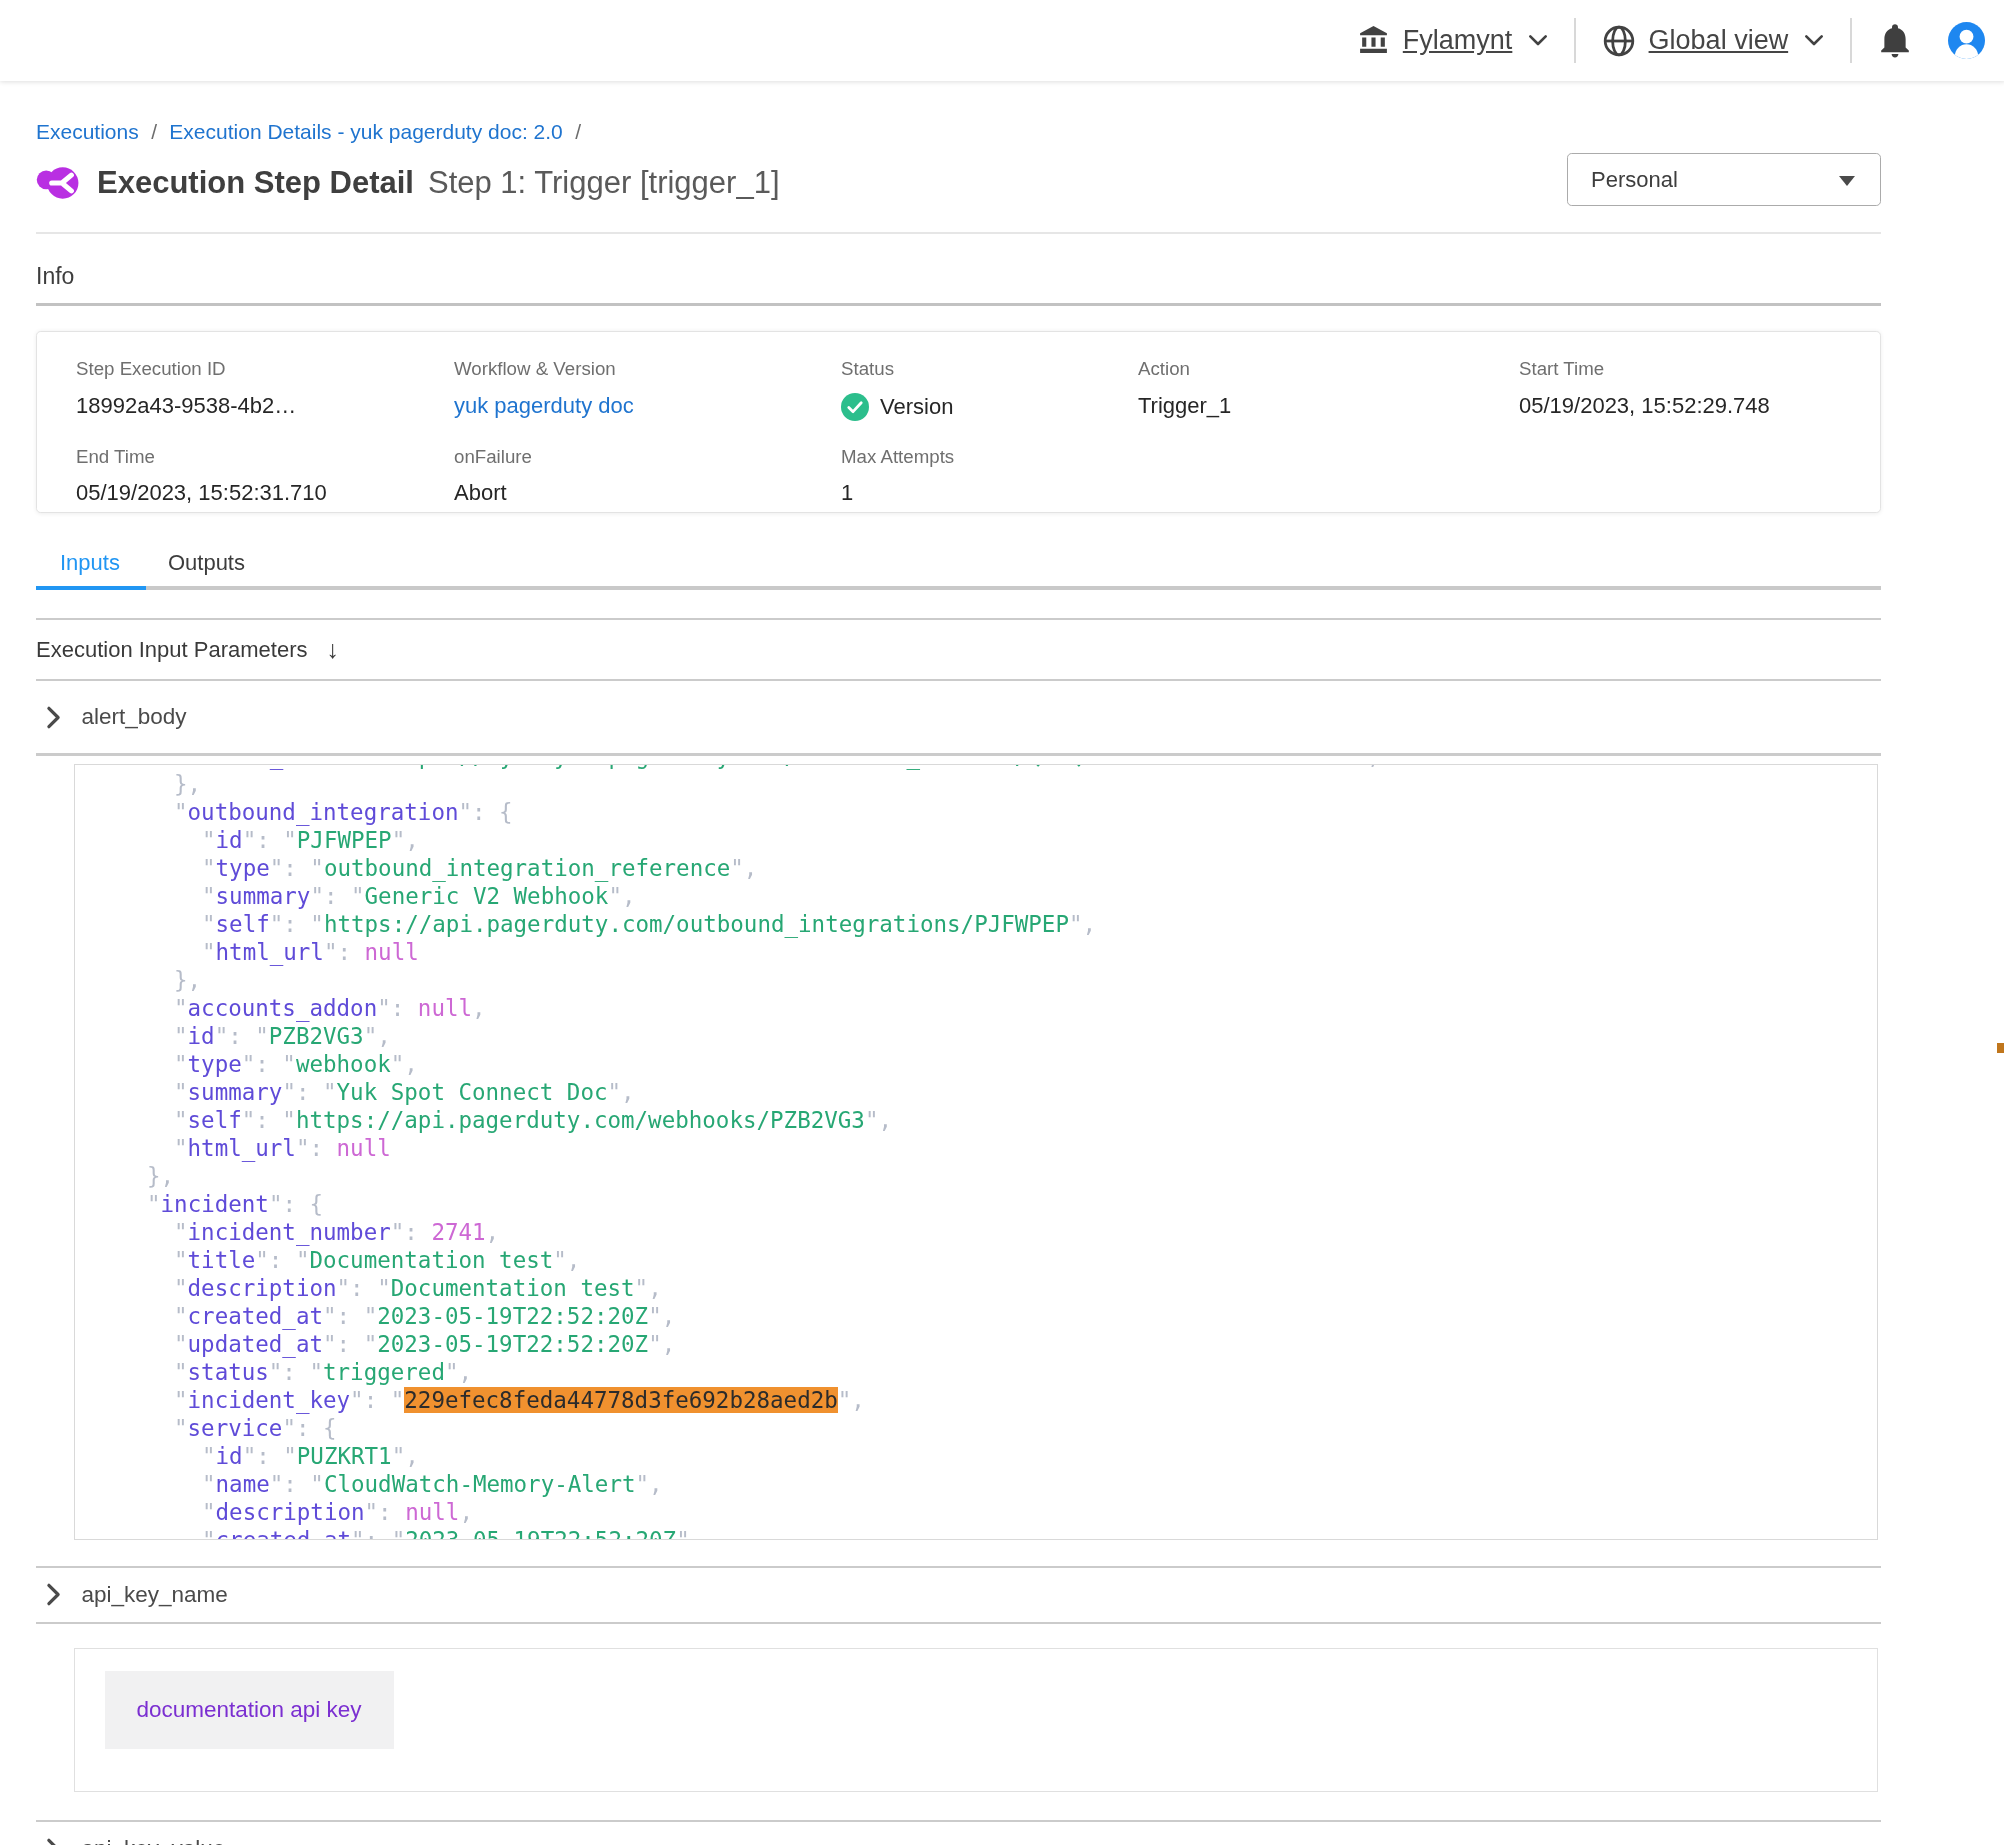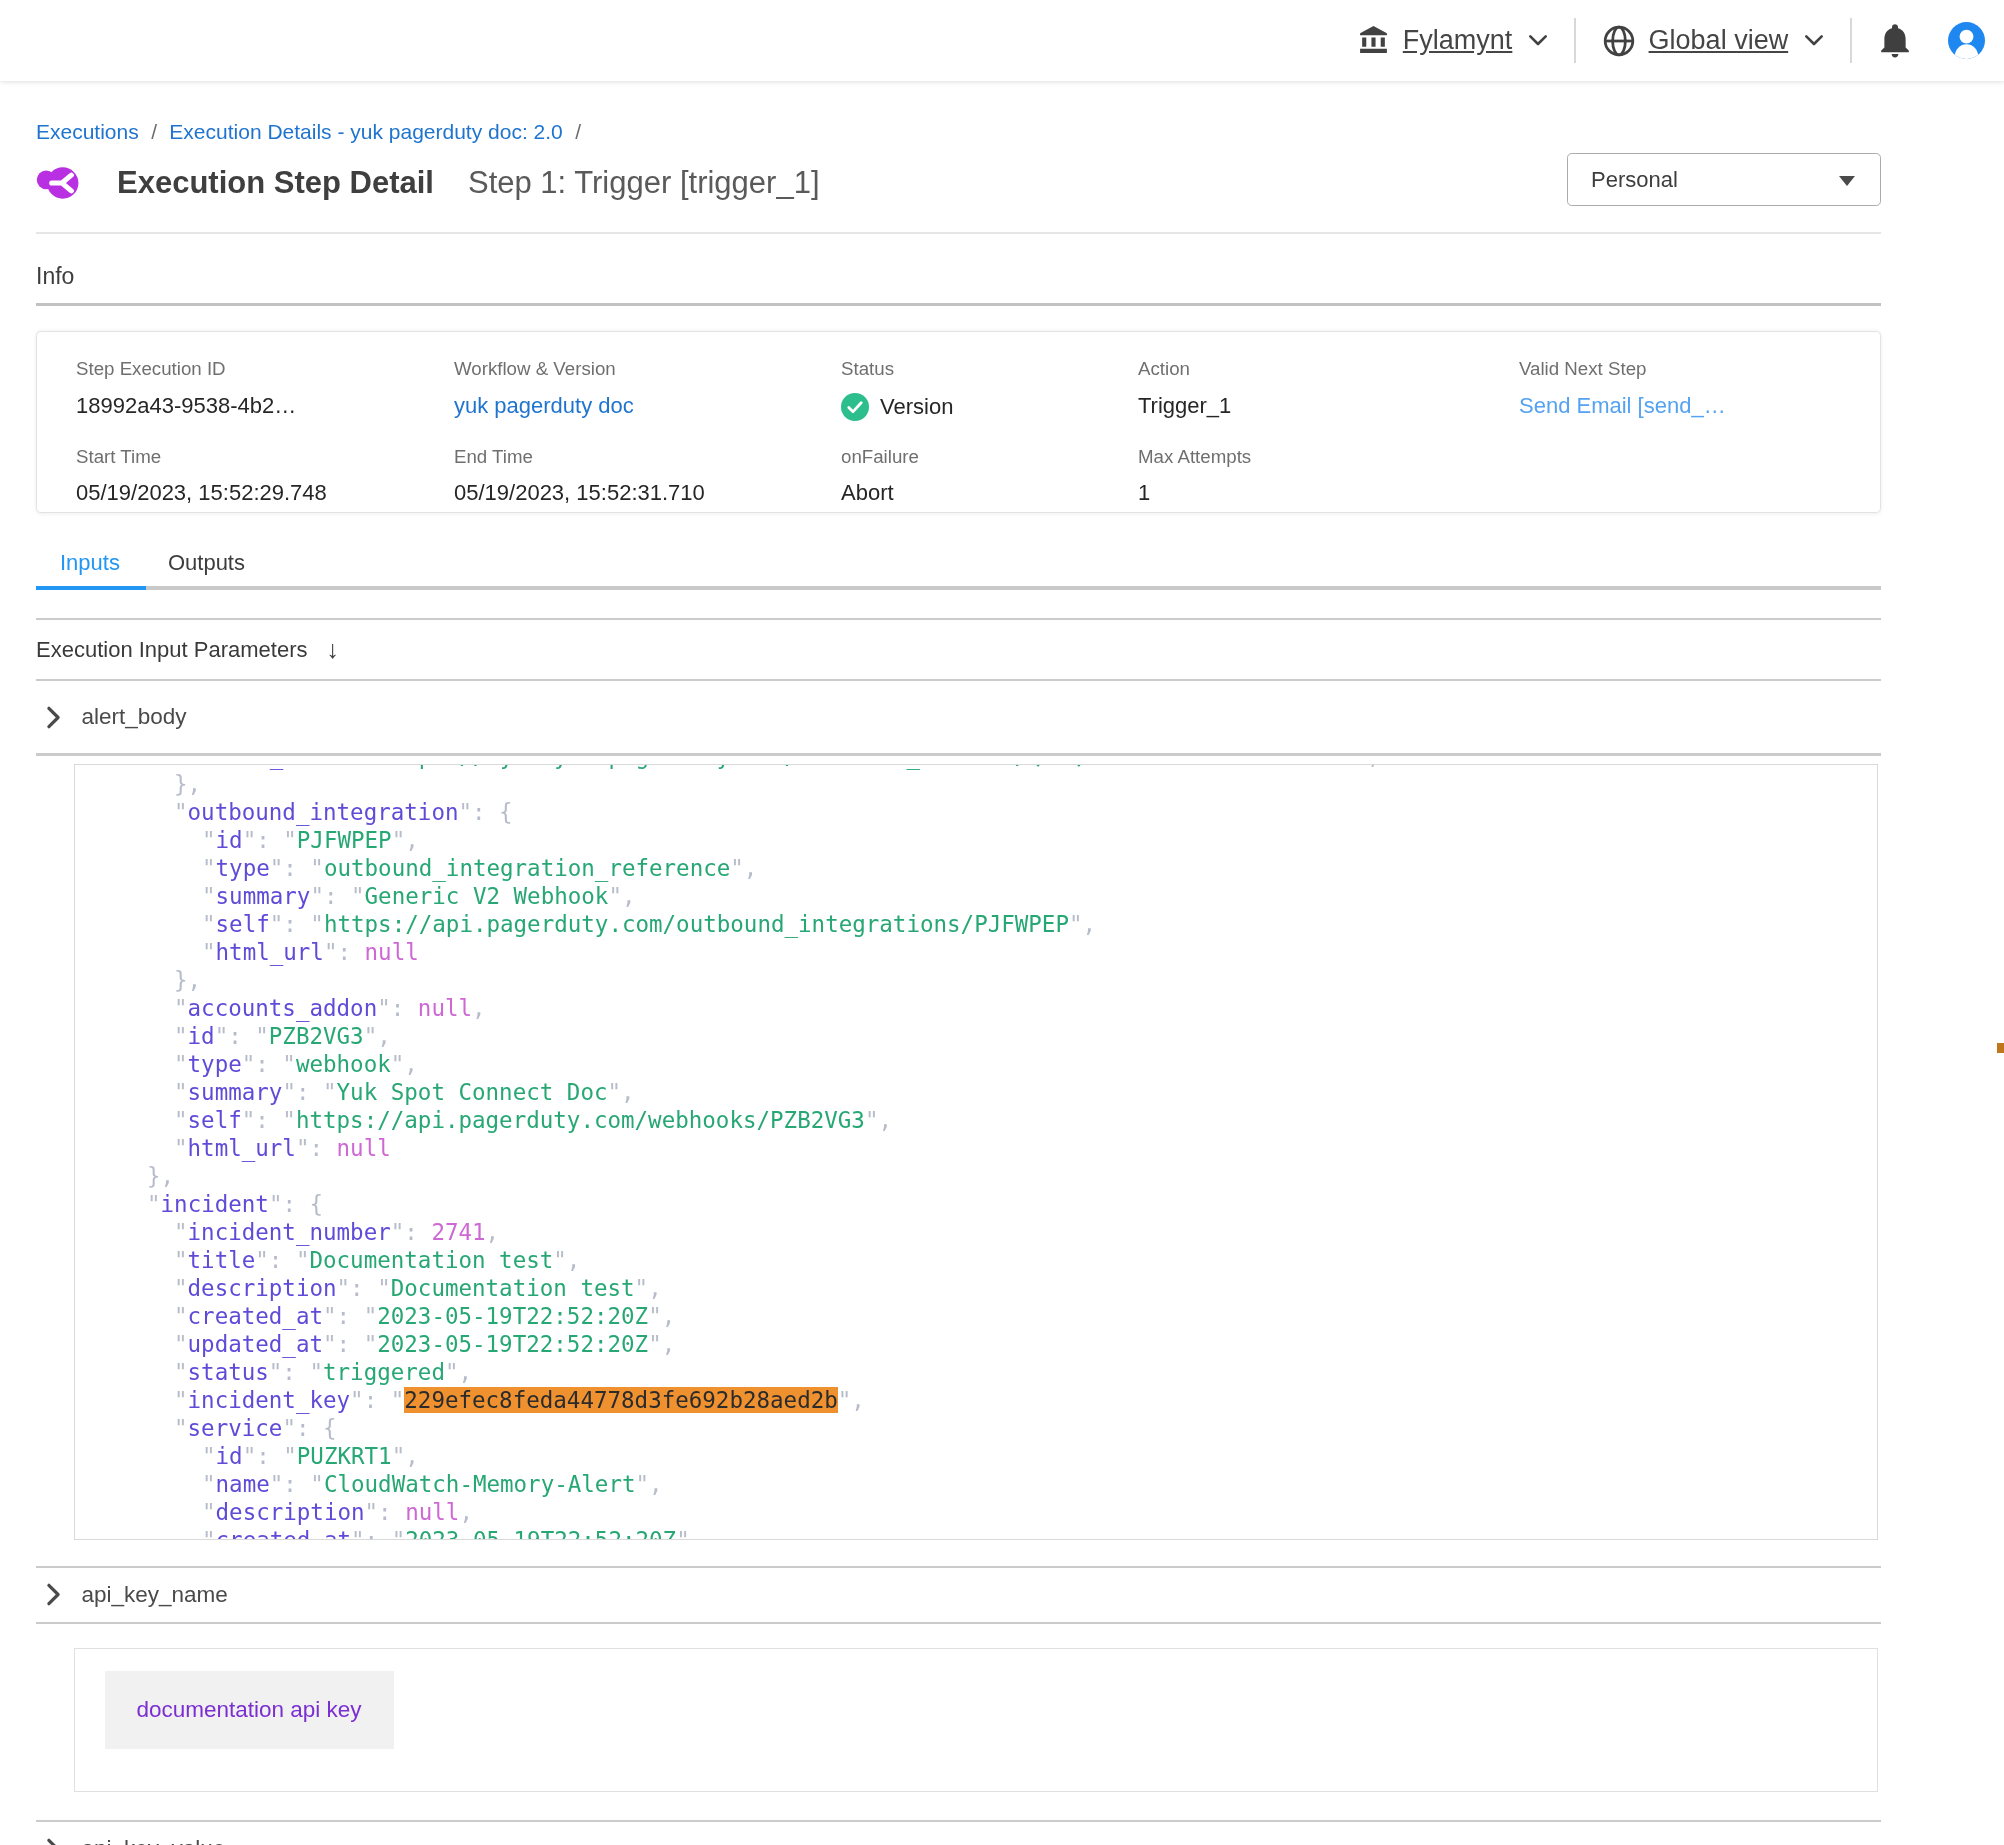--- a/index.html
+++ b/index.html
@@ -17,21 +17,21 @@
   .bell-wrap { margin-right:36px; display:flex; align-items:center; }
   .avatar { width:37px; height:37px; }
 
   
   .main { margin-left:36px; width:1845px; }
 
   .breadcrumb { margin-top:39px; font-size:21px; display:flex; gap:12.4px; align-items:center; }
   .breadcrumb a { color:#1f74cf; text-decoration:none; cursor:pointer; }
   .crumb-sep { color:#6d6d6d; }
 
-  .title-row { margin-top:12.4px; display:flex; align-items:center; position:relative; height:54px;gap:20px; }
+  .title-row { margin-top:12.4px; display:flex; align-items:center; position:relative; height:54px; }
   .title-logo { width:44px; height:44px; margin-right:17px; }
   .title-main { font-size:31px; font-weight:700; color:#3f3f3f; }
   .title-sub  { font-size:31px; font-weight:400; color:#5a5a5a; margin-left:14px; }
   .scope-select { position:absolute; right:0; top:-3.1px; width:314px; height:53px;
                   border:1.6px solid #ababab; border-radius:4.7px; background:#fff;
                   display:flex; align-items:center; padding-left:23px; cursor:pointer; }
   .scope-select .val { font-size:22px; color:#3d3d3d; }
   .scope-select .tri { position:absolute; right:25px; top:22px; width:0; height:0;
                        border-left:8.5px solid transparent; border-right:8.5px solid transparent;
                        border-top:10px solid #4a4a4a; }
@@ -181,24 +181,20 @@
               <polyline points="10,18.5 15.5,24 26,12.5" fill="none" stroke="#fff" stroke-width="3.6" stroke-linecap="round" stroke-linejoin="round"></polyline>
             </svg>
             <span>Version</span>
           </div>
         </div>
         <div>
           <div class="fld-label">Action</div>
           <div class="fld-value">Trigger_1</div>
         </div>
         <div>
-          <div class="fld-label">Valid Next Step</div>
-          <div class="fld-value link2">Send Email [send_…</div>
-        </div>
-        <div>
           <div class="fld-label">Start Time</div>
           <div class="fld-value">05/19/2023, 15:52:29.748</div>
         </div>
         <div>
           <div class="fld-label">End Time</div>
           <div class="fld-value">05/19/2023, 15:52:31.710</div>
         </div>
         <div>
           <div class="fld-label">onFailure</div>
           <div class="fld-value">Abort</div>

